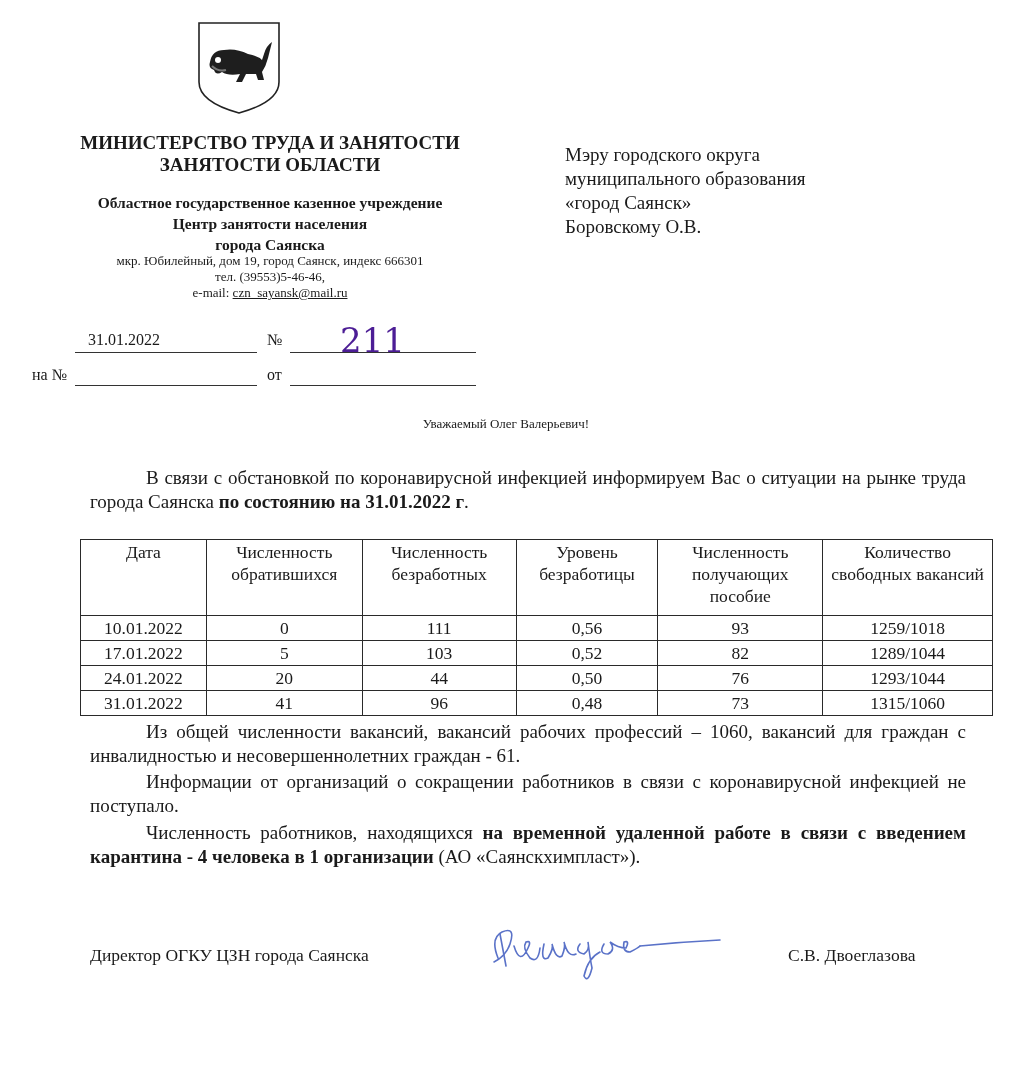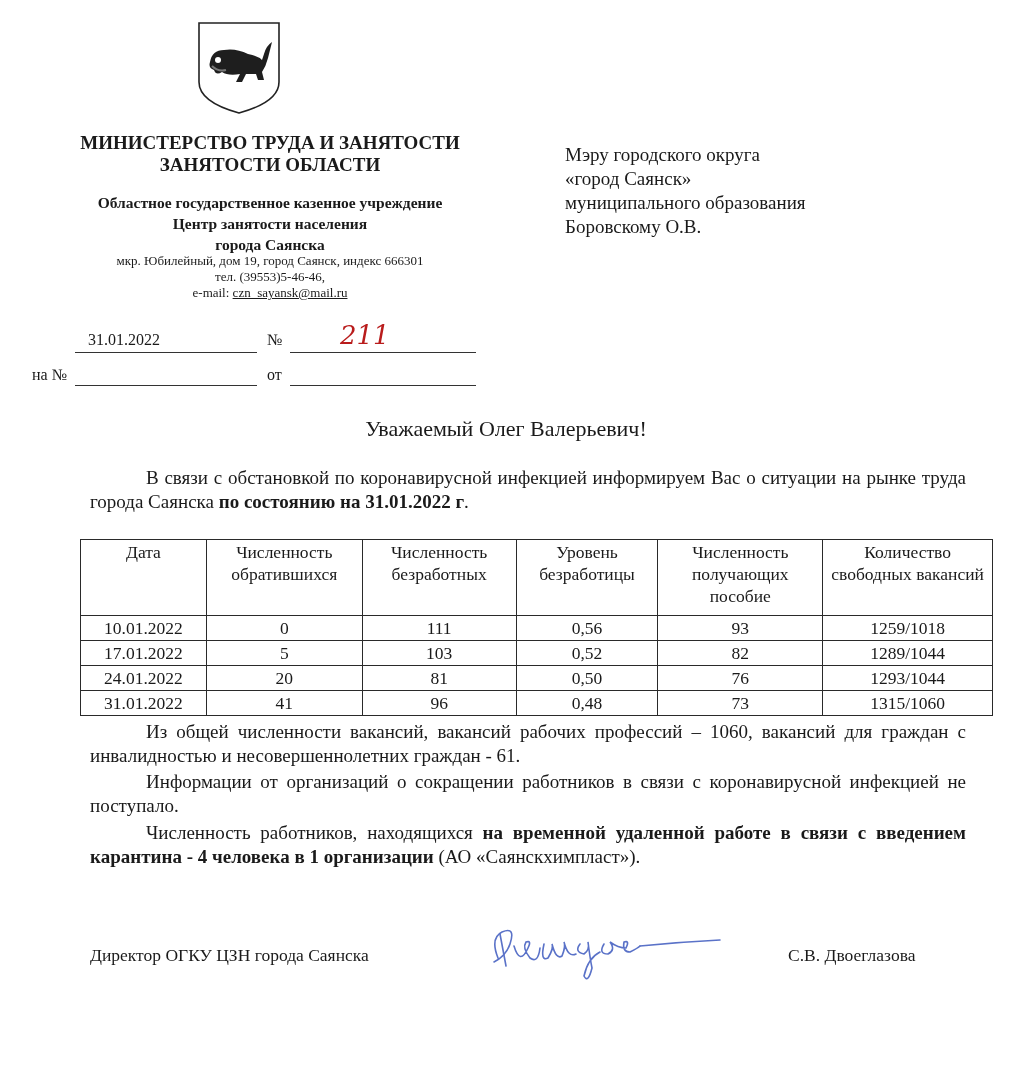--- a/index.html
+++ b/index.html
@@ -9,23 +9,23 @@
   }
   .abs { position: absolute; }
   .emblem { left: 196px; top: 20px; width: 86px; height: 96px; }
   .org { left: 40px; width: 460px; text-align: center; font-weight: bold; }
   .org1 { top: 132px; font-size: 19px; line-height: 22px; }
   .org2 { top: 192px; font-size: 15.5px; line-height: 21px; }
   .addr { left: 60px; width: 420px; top: 253px; text-align: center; font-size: 13px; line-height: 16px; }
   .addr .email { text-decoration: underline; margin-top: 11px; }
   .reqline { font-size: 16px; }
   .line { position: absolute; border-bottom: 1px solid #333; height: 0; }
-  .hand { font-family: "DejaVu Serif", serif; font-style: italic; color: #b91c1c; font-size: 26px; }
+  .hand { font-family: "DejaVu Serif", serif; color: #4c1d95; font-size: 34px; }
   .recipient { left: 565px; top: 143px; font-size: 19px; line-height: 24px; }
-  .greeting { left: 0; width: 1012px; top: 416px; text-align: center; font-size: 22px; }
+  .greeting { left: 0; width: 1012px; top: 416px; text-align: center; font-size: 13px; }
   .para { left: 90px; width: 876px; font-size: 19px; line-height: 24px; text-align: justify; }
   .para .ind { display: inline-block; width: 56px; }
   table.data {
     position: absolute; left: 80px; top: 539px; width: 913px;
     border-collapse: collapse; font-size: 17.5px; line-height: 22px;
   }
   table.data th, table.data td {
     border: 1.3px solid #2a2a2a; text-align: center; vertical-align: top; padding: 0 2px;
     font-weight: normal;
   }
@@ -66,22 +66,22 @@
 <div class="line" style="left:290px; top:352px; width:186px;"></div>
 <div class="abs hand" style="left:340px; top:320px;">211</div>
 
 <div class="abs reqline" style="left:32px; top:366px;">на №</div>
 <div class="line" style="left:75px; top:385px; width:182px;"></div>
 <div class="abs reqline" style="left:267px; top:366px;">от</div>
 <div class="line" style="left:290px; top:385px; width:186px;"></div>
 
 <div class="abs recipient">
   <div>Мэру городского округа</div>
+  <div>муниципального образования</div>
   <div>«город Саянск»</div>
-  <div>муниципального образования</div>
   <div>Боровскому О.В.</div>
 </div>
 
 <div class="abs greeting">Уважаемый Олег Валерьевич!</div>
 
 <div class="abs para" style="top:466px;">
   <span class="ind"></span><span>В  связи с обстановкой по коронавирусной инфекцией информируем Вас о ситуации на рынке труда  города Саянска </span><b>по состоянию на 31.01.2022 г</b><span>.</span>
 </div>
 
 <table class="data">
@@ -116,21 +116,21 @@
       <td>17.01.2022</td>
       <td>5</td>
       <td>103</td>
       <td>0,52</td>
       <td>82</td>
       <td>1289/1044</td>
     </tr>
     <tr>
       <td>24.01.2022</td>
       <td>20</td>
-      <td>81</td>
+      <td>44</td>
       <td>0,50</td>
       <td>76</td>
       <td>1293/1044</td>
     </tr>
     <tr>
       <td>31.01.2022</td>
       <td>41</td>
       <td>96</td>
       <td>0,48</td>
       <td>73</td>

